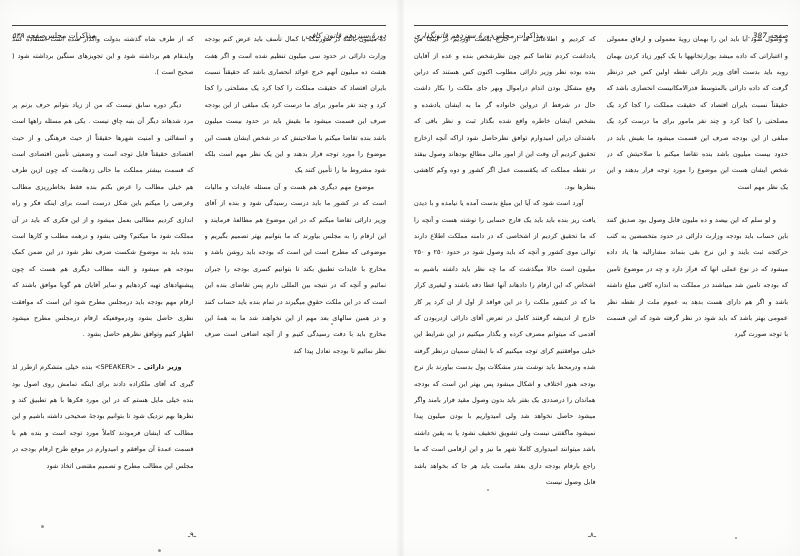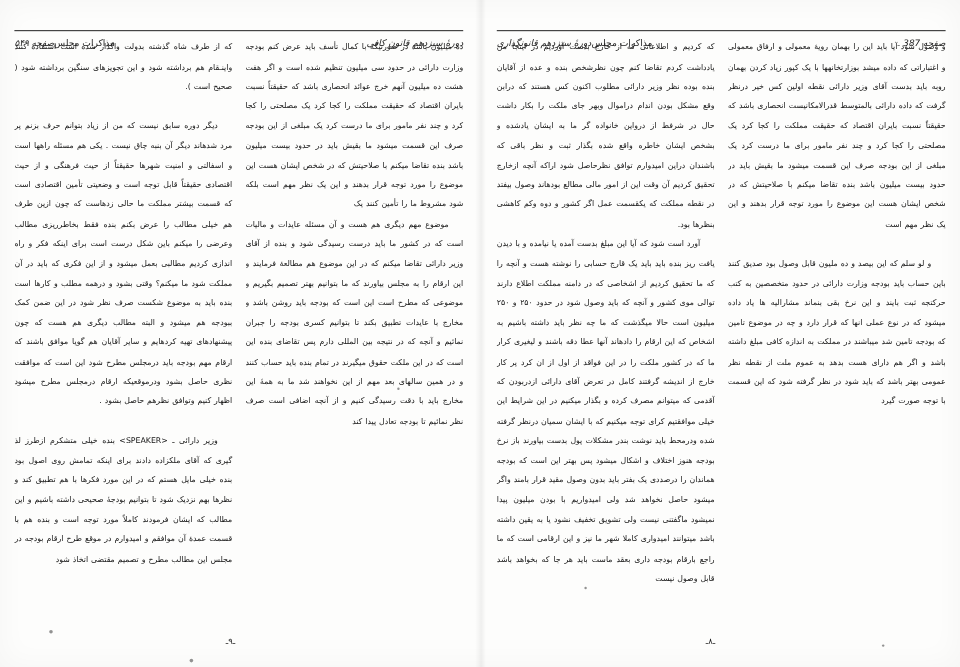--- a/index.html
+++ b/index.html
@@ -79,21 +79,21 @@
     word-spacing: 0.4px;
   }
   .col p {
     margin: 0 0 0 0;
     text-align: justify;
   }
   .col p.indent { text-indent: 12px; }
   .col p.gap-before { margin-top: 16.4px; }
 
   .speaker {
-    font-weight: normal;
+    font-weight: bold;
     letter-spacing: .2px;
   }
 
   
   .page-foot {
     position: absolute;
     bottom: 17px;
     left: 0;
     right: 16px;
     text-align: center;

